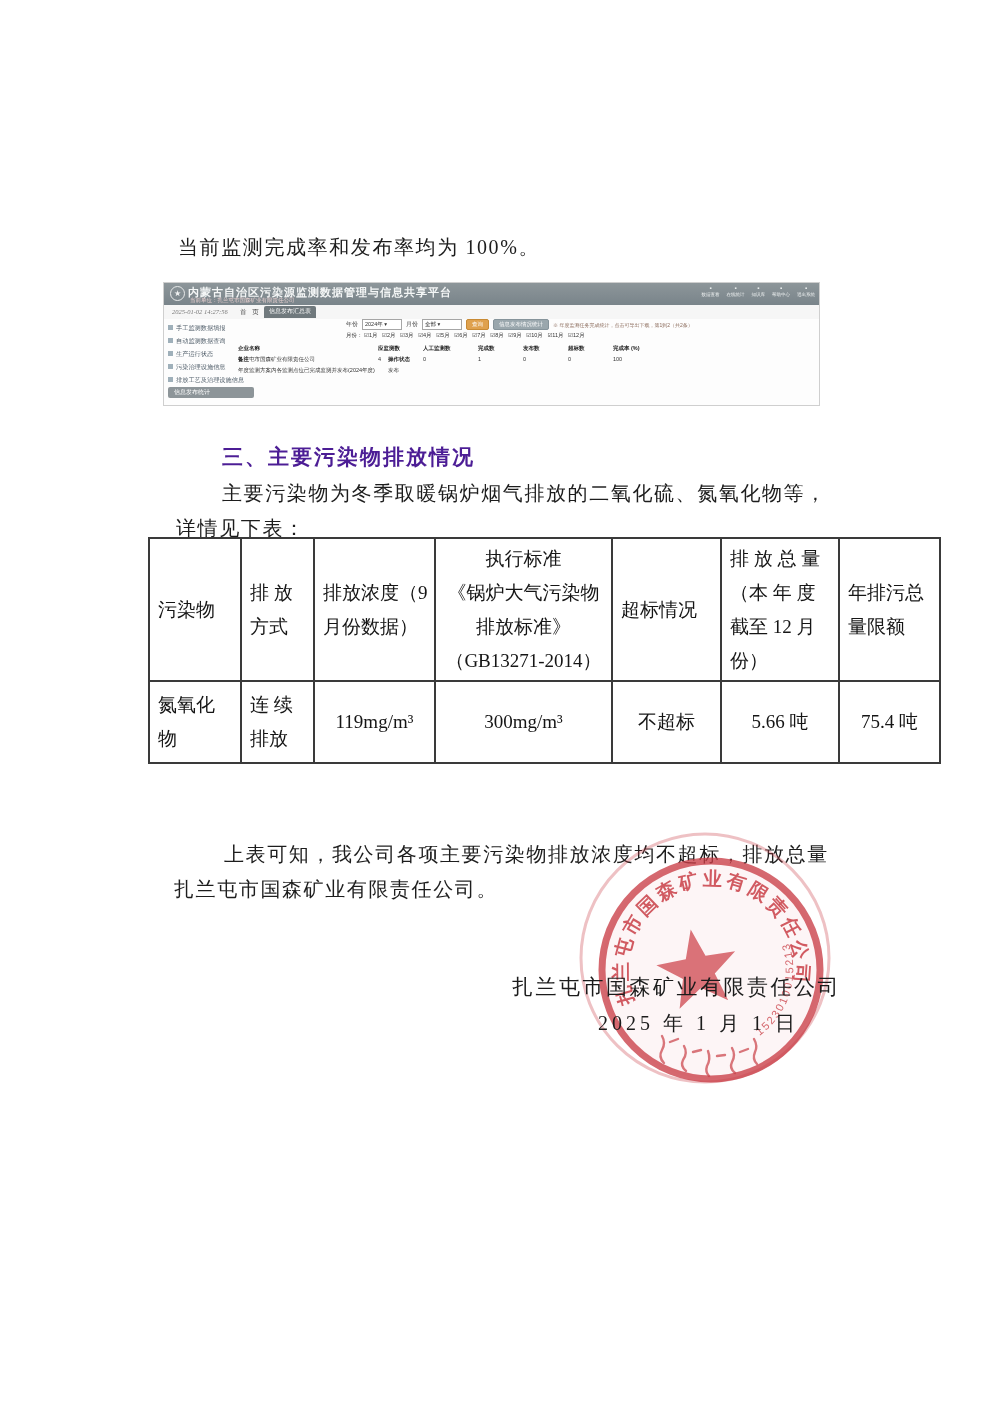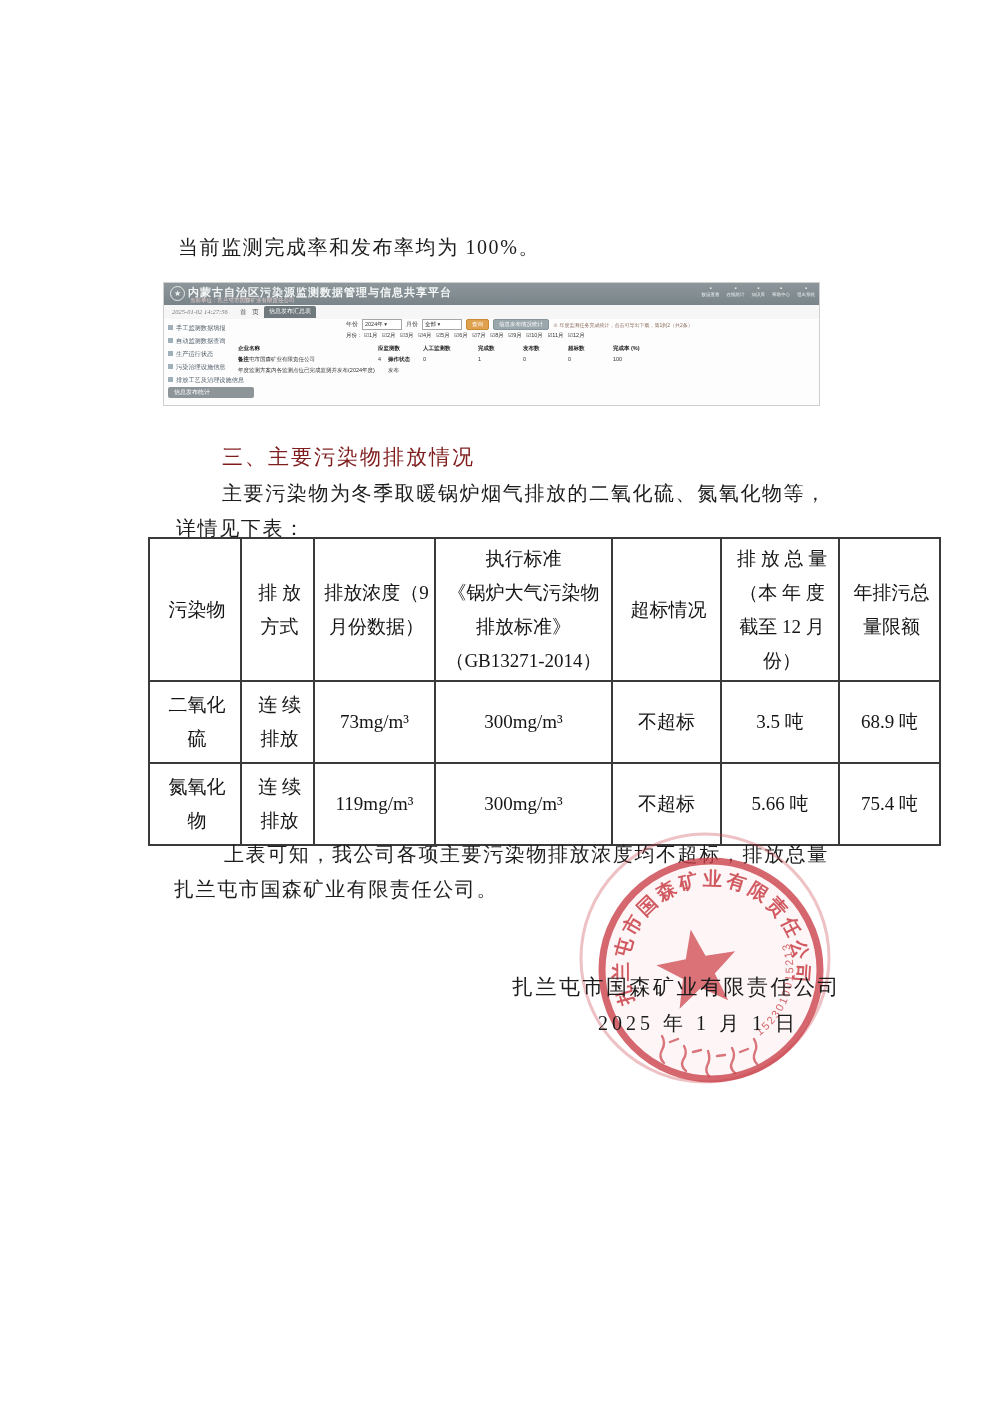--- a/index.html
+++ b/index.html
@@ -1,19 +1,19 @@
 <!DOCTYPE html>
 <html><head>
 <meta charset="utf-8">
 <style>
   html,body{margin:0;padding:0;background:#e9e9e9;}
   .page{position:relative;width:992px;height:1403px;margin:0 auto;background:#ffffff;
         font-family:"Liberation Serif", serif;color:#1d1d1d;overflow:hidden;}
   .docline{position:absolute;font-size:20px;letter-spacing:1.6px;white-space:nowrap;color:#1d1d1d;}
-  .heading{position:absolute;font-size:21px;font-weight:normal;letter-spacing:2px;white-space:nowrap;color:#7f1d1d;}
+  .heading{position:absolute;font-size:21px;font-weight:bold;letter-spacing:2px;white-space:nowrap;color:#4c1d95;}
   
   .shot{position:absolute;left:163px;top:282px;width:655px;height:122px;background:#fdfdfd;
         border:1px solid #cfcfcf;font-family:"Liberation Sans",sans-serif;filter:blur(0.25px);overflow:hidden;}
   .shot-header{position:absolute;left:0;top:0;width:655px;height:22px;background:linear-gradient(#8d969a,#79848a);}
   .shot-logo{position:absolute;left:6px;top:3px;width:13px;height:13px;border:1px solid #e8eaea;border-radius:50%;
              color:#f0f2f2;font-size:8px;line-height:13px;text-align:center;}
   .shot-title{position:absolute;left:24px;top:2px;font-size:11px;font-weight:bold;color:#f4f6f6;letter-spacing:1px;white-space:nowrap;}
   .shot-subtitle{position:absolute;left:26px;top:14px;font-size:5.5px;color:#e7cfcf;white-space:nowrap;}
   .shot-links{position:absolute;right:4px;top:2px;display:flex;gap:7px;}
   .shot-link{display:flex;flex-direction:column;align-items:center;color:#eef1f1;font-size:4.5px;line-height:5px;}
@@ -43,21 +43,21 @@
   .shot-trow{height:11px;line-height:11px;}
   .shot-th{font-weight:bold;color:#222;}
   .w0{width:140px;} .w1{width:45px;} .w2{width:55px;} .w3{width:45px;} .w4{width:45px;}
   .w5{width:45px;} .w6{width:50px;} .w7{width:150px;} .w8{width:40px;}
   
   table.ptable{position:absolute;left:148px;top:537px;border-collapse:collapse;table-layout:fixed;}
   table.ptable td{border:2px solid #3a3a3a;font-size:19px;white-space:pre-line;line-height:34px;
                   vertical-align:middle;padding:2px 4px;color:#151515;}
   .col0{width:78px;} .col1{width:59px;} .col2{width:107px;} .col3{width:167px;}
   .col4{width:95px;}  .col5{width:104px;} .col6{width:87px;}
-  .cl{text-align:center;padding-left:8px !important;margin-top:26px;}
+  .cl{text-align:left;padding-left:8px !important;margin-top:26px;}
   .cc{text-align:center;border-radius:14px;}
   .hrow td{height:137px;}
   .drow td{height:76px;}
   
   .stamp-svg{position:absolute;left:550px;top:830px;width:350px;height:330px;z-index:1;}
   .sig-company{position:absolute;left:512px;top:973px;font-size:21px;letter-spacing:2.5px;white-space:nowrap;z-index:2;color:#1b1b1b;}
   .sig-date{position:absolute;left:598px;top:1010px;font-size:20px;letter-spacing:4px;white-space:nowrap;z-index:2;color:#1b1b1b;}
 </style>
 </head>
 <body>
@@ -163,31 +163,20 @@
 （GB13271-2014）</td>
       <td class="col4 cl">超标情况</td>
       <td class="col5 cl">排 放 总 量
 （本 年 度
 截至 12 月
 份）</td>
       <td class="col6 cl">年排污总
 量限额</td>
     </tr>
     <tr class="drow">
-      <td class="col0 cl">二氧化
-硫</td>
-      <td class="col1 cl">连 续
-排放</td>
-      <td class="col2 cc">73mg/m³</td>
-      <td class="col3 cc">300mg/m³</td>
-      <td class="col4 cc">不超标</td>
-      <td class="col5 cc">3.5 吨</td>
-      <td class="col6 cc">68.9 吨</td>
-    </tr>
-    <tr class="drow">
       <td class="col0 cl">氮氧化
 物</td>
       <td class="col1 cl">连 续
 排放</td>
       <td class="col2 cc">119mg/m³</td>
       <td class="col3 cc">300mg/m³</td>
       <td class="col4 cc">不超标</td>
       <td class="col5 cc">5.66 吨</td>
       <td class="col6 cc">75.4 吨</td>
     </tr>

